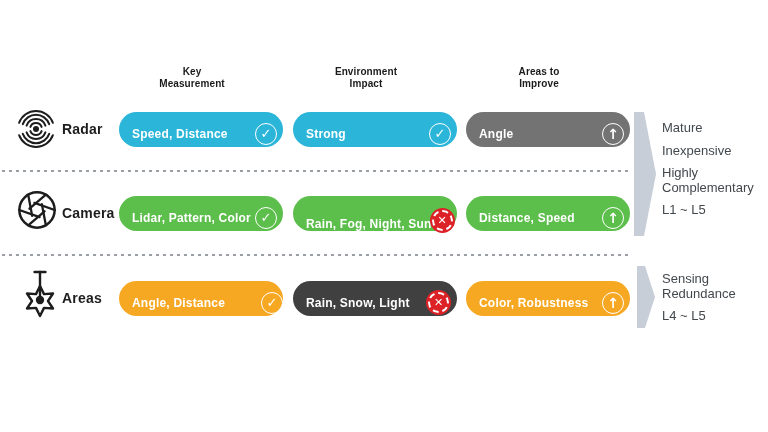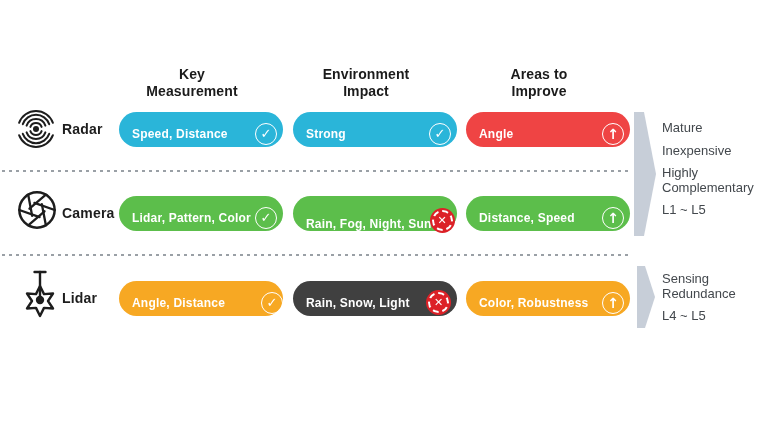--- a/index.html
+++ b/index.html
@@ -3,21 +3,21 @@
 <meta charset="utf-8">
 <style>
   html,body{margin:0;padding:0;background:#fff;}
   .canvas{
     position:relative;width:768px;height:432px;background:#ffffff;overflow:hidden;
     font-family:"Liberation Sans","DejaVu Sans",sans-serif;
   }
   
   .col-header{
     position:absolute;top:66px;width:164px;text-align:center;
-    font-size:14px;font-weight:700;color:#1b1b1b;line-height:1.18;
+    font-size:10px;font-weight:700;color:#1b1b1b;line-height:1.18;
     white-space:pre-line;letter-spacing:.1px;
   }
   .col-1{left:110px}.col-2{left:284px}.col-3{left:457px}
   
   .row{position:absolute;left:9px;width:768px;height:35px;}
   .row-icon{position:absolute;display:block;}
   .row-icon svg{display:block;}
   .row-label{
     position:absolute;left:53px;top:0;height:35px;line-height:35px;
     font-size:14px;font-weight:700;color:#1d1d1d;letter-spacing:.2px;
@@ -89,21 +89,21 @@
     </span>
     <span class="row-label">Radar</span>
     <div class="pill pill-1" style="background: rgb(42, 181, 217);">
       <span class="pill-label">Speed, Distance</span>
       <span class="status-icon st-check"></span>
     </div>
     <div class="pill pill-2" style="background: rgb(42, 181, 217);">
       <span class="pill-label">Strong</span>
       <span class="status-icon st-check"></span>
     </div>
-    <div class="pill pill-3" style="background: #ef4444;">
+    <div class="pill pill-3" style="background: #737373;">
       <span class="pill-label">Angle</span>
       <span class="status-icon st-improve"></span>
     </div>
   </div>
 
   <div class="dash-line dash-1"></div>
 
   <div class="row" style="top:196px">
     <span class="row-icon" style="left:7px;top:-7px;width:42px;height:42px">
       <svg width="42" height="42" viewBox="0 0 44 44">
@@ -139,21 +139,21 @@
     <span class="row-icon" style="left:9px;top:-14px;width:44px;height:54px">
       <svg width="44" height="54" viewBox="0 0 44 54">
         <path d="M22 19 L26 27.1 L35 26.5 L30 34 L35 41.5 L26 40.9 L22 49 L18 40.9 L9 41.5 L14 34 L9 26.5 L18 27.1 Z" fill="none" stroke="#1d1d1d" stroke-width="2.4" stroke-linejoin="round"></path>
         <g stroke="#1d1d1d" stroke-width="2.4" stroke-linecap="round">
           <line x1="22" y1="5" x2="22" y2="31"></line>
           <line x1="16.5" y1="5" x2="27.5" y2="5"></line>
         </g>
         <circle cx="22" cy="33" r="4.2" fill="#1d1d1d"></circle>
       </svg>
     </span>
-    <span class="row-label">Lidar</span>
+    <span class="row-label">Areas</span>
     <div class="pill pill-1" style="background: rgb(247, 168, 35); gap: 36px;">
       <span class="pill-label">Angle, Distance</span>
       <span class="status-icon st-check"></span>
     </div>
     <div class="pill pill-2" style="background: #404040;">
       <span class="pill-label">Rain, Snow, Light</span>
       <span class="status-icon st-cross"></span>
     </div>
     <div class="pill pill-3" style="background: rgb(247, 168, 35);">
       <span class="pill-label">Color, Robustness</span>

